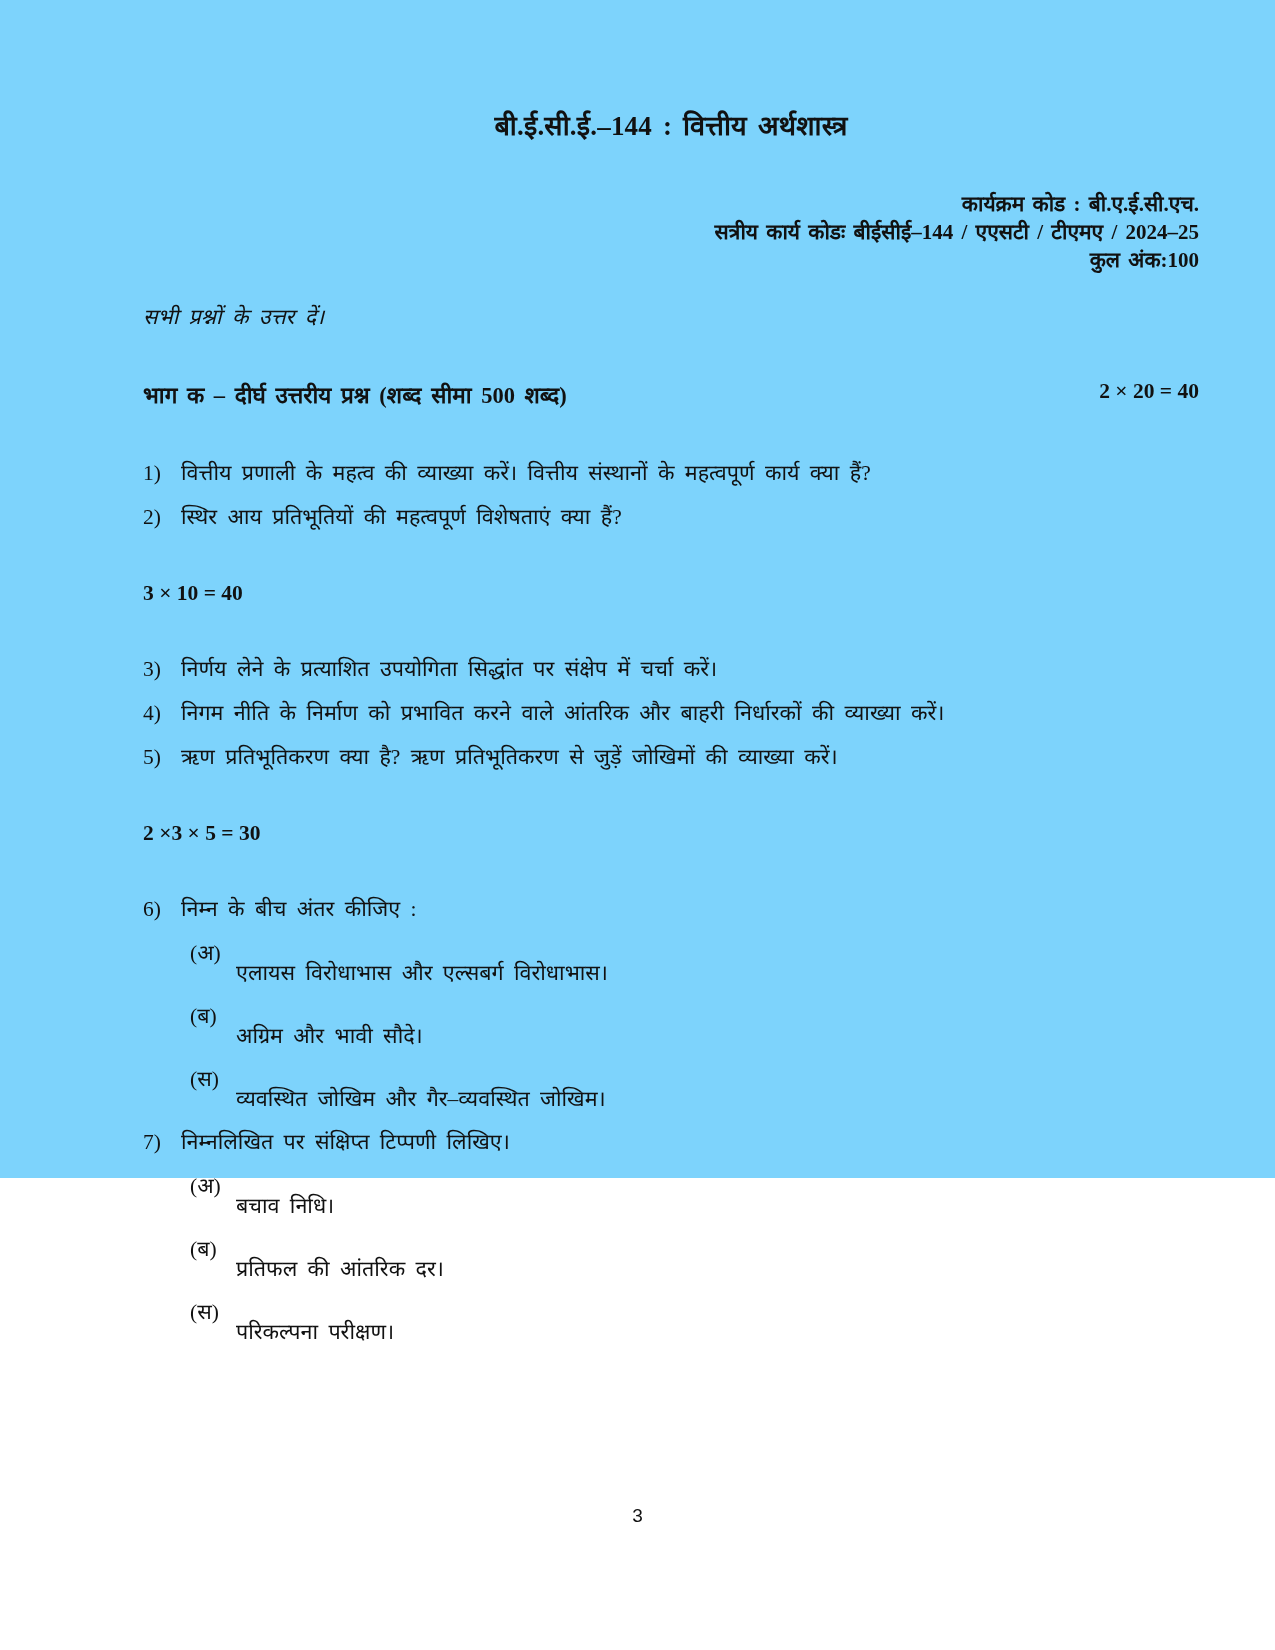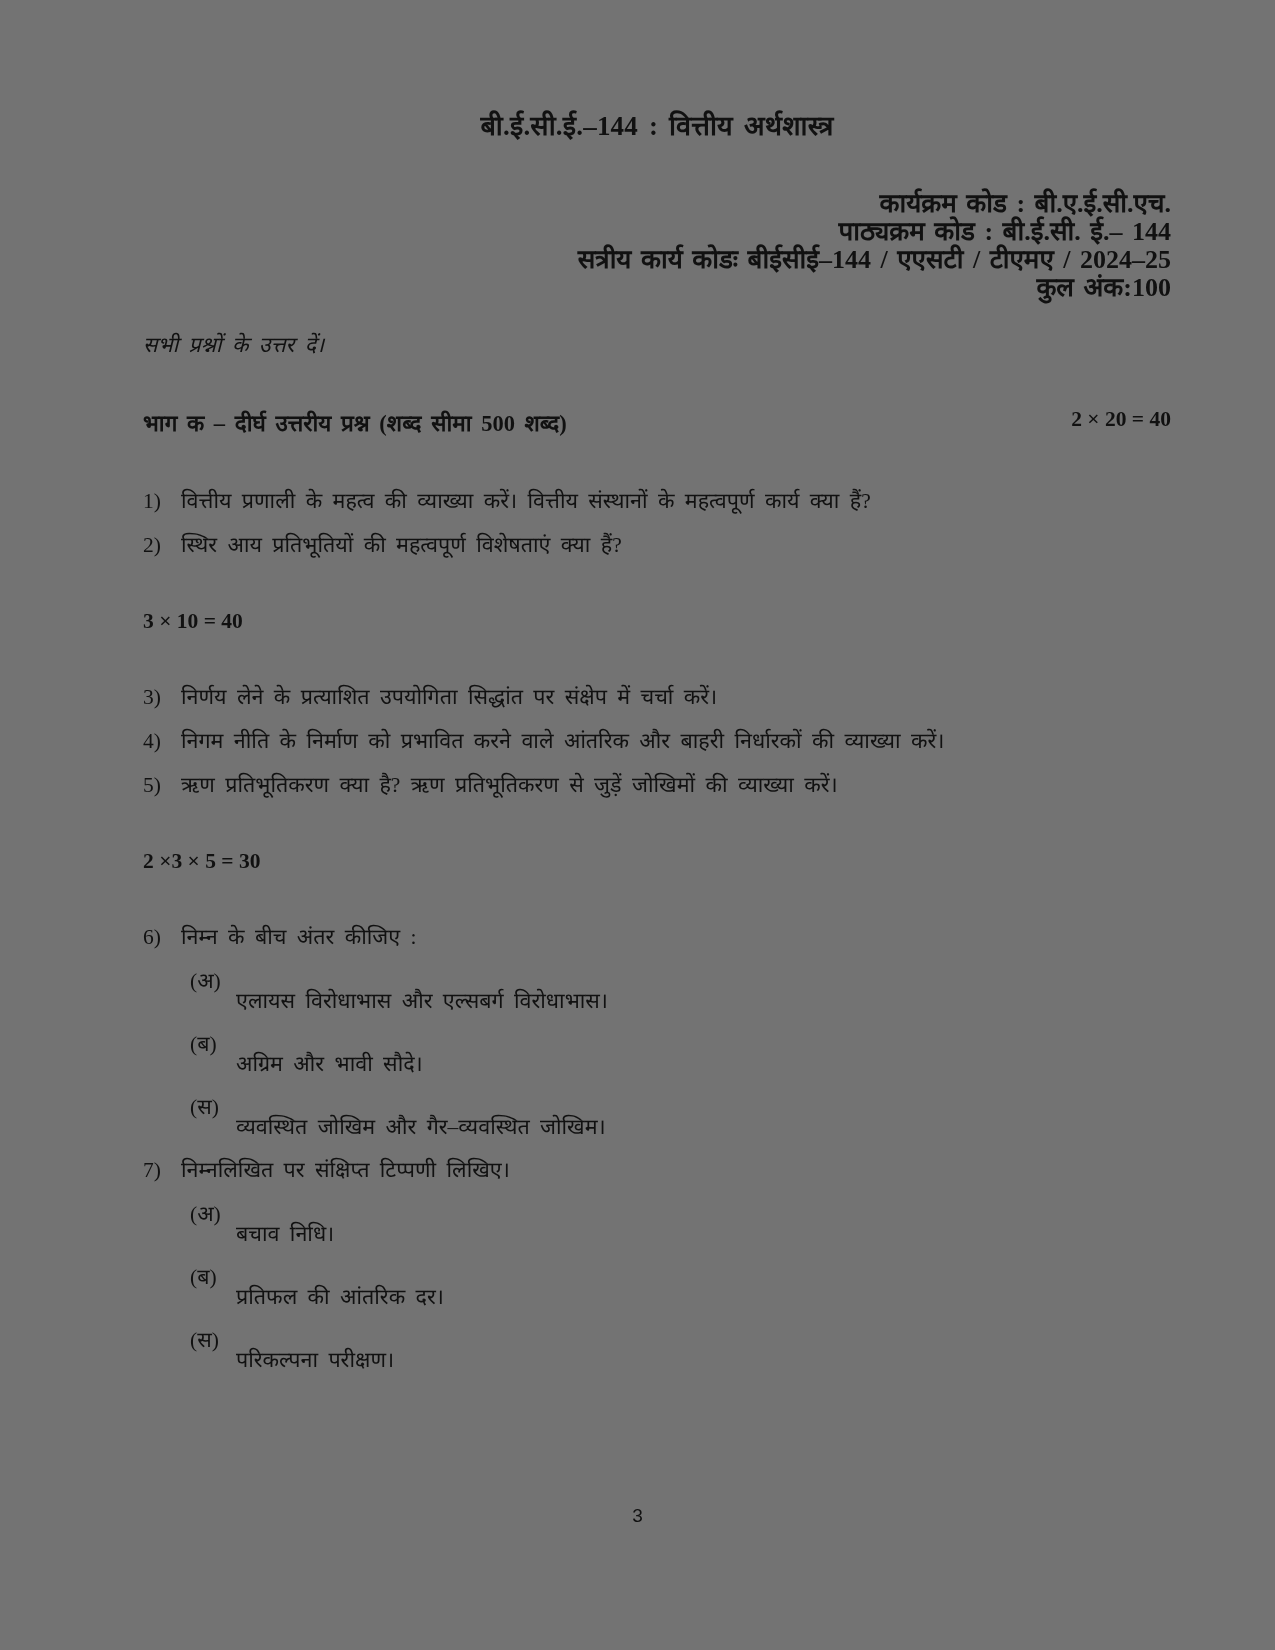--- a/index.html
+++ b/index.html
@@ -8,36 +8,36 @@
     width: 1275px;
     height: 1650px;
     font-family: "Liberation Serif", "DejaVu Serif", serif;
     color: #111111;
     position: relative;
     overflow: hidden;
   }
   .page {
     position: relative;
     width: 1275px;
-    height: 1650px;
-    padding: 106px 104px 0 143px;
-    background: #737373;
+    height: 1178px;
+    padding: 106px 76px 0 143px;
+    background: #7dd3fc;
   }
   .title {
     text-align: center;
     font-size: 27px;
     font-weight: bold;
     letter-spacing: 0.2px;
     word-spacing: 4px;
   }
   .header-block {
     margin-top: 47px;
     text-align: right;
     font-weight: bold;
-    font-size: 26px;
+    font-size: 21px;
     line-height: 28px;
     word-spacing: 3px;
   }
   .instruction {
     margin-top: 27px;
     font-style: italic;
     font-size: 21.5px;
     word-spacing: 5px;
   }
   .section-heading {
@@ -92,21 +92,20 @@
 </style>
 </head>
 <body>
 
 <div class="page">
 
   <h1 class="title">बी.ई.सी.ई.–144 : वित्तीय अर्थशास्त्र</h1>
 
   <div class="header-block">
     <div>कार्यक्रम कोड : बी.ए.ई.सी.एच.</div>
-    <div>पाठ्यक्रम कोड : बी.ई.सी. ई.– 144</div>
     <div>सत्रीय कार्य कोडः बीईसीई–144 / एएसटी / टीएमए / 2024–25</div>
     <div>कुल अंक:100</div>
   </div>
 
   <div class="instruction">सभी प्रश्नों के उत्तर दें।</div>
 
   <div class="section-heading">
     <span class="sec-title">भाग क – दीर्घ उत्तरीय प्रश्न (शब्द सीमा 500 शब्द)</span>
     <span class="sec-marks">2 × 20 = 40</span>
   </div>

